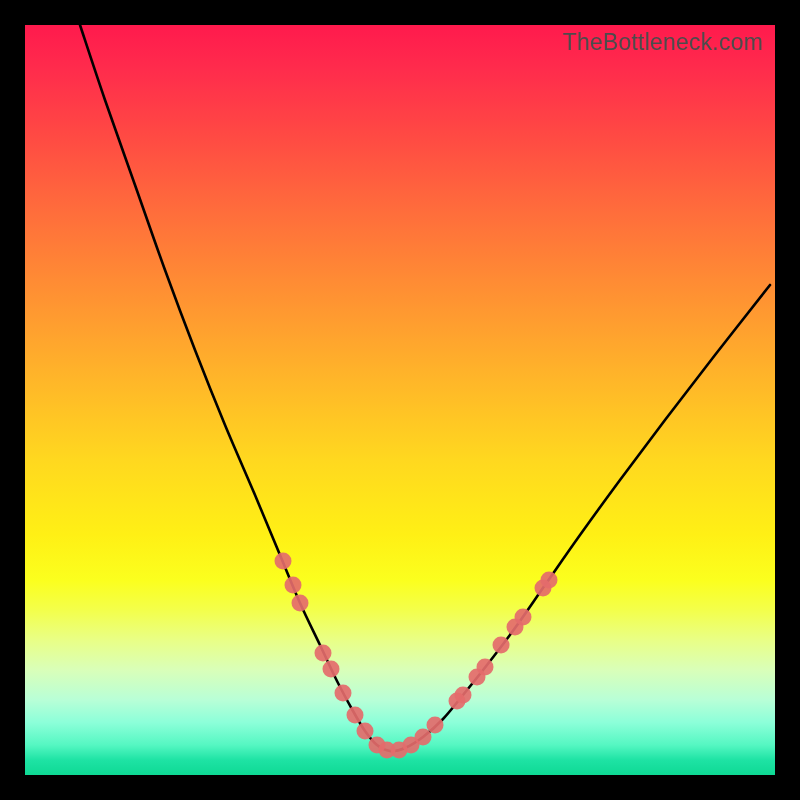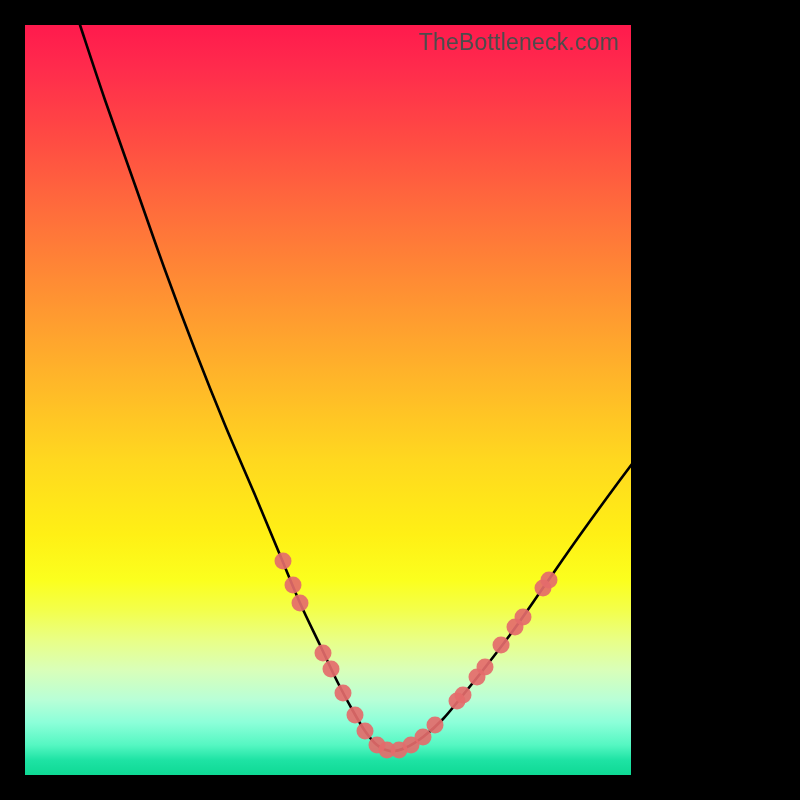--- a/index.html
+++ b/index.html
@@ -14,21 +14,21 @@
   .stage {
     position: relative;
     width: 800px;
     height: 800px;
     background: #000;
   }
   .plot-area {
     position: absolute;
     left: 25px;
     top: 25px;
-    width: 606px;
+    width: 750px;
     height: 750px;
     background: linear-gradient(
       to bottom,
       #ff1a4d 0%,
       #ff2c4c 6%,
       #ff4744 14%,
       #ff6a3c 24%,
       #ff8b34 34%,
       #ffb22a 46%,
       #ffd81f 58%,

